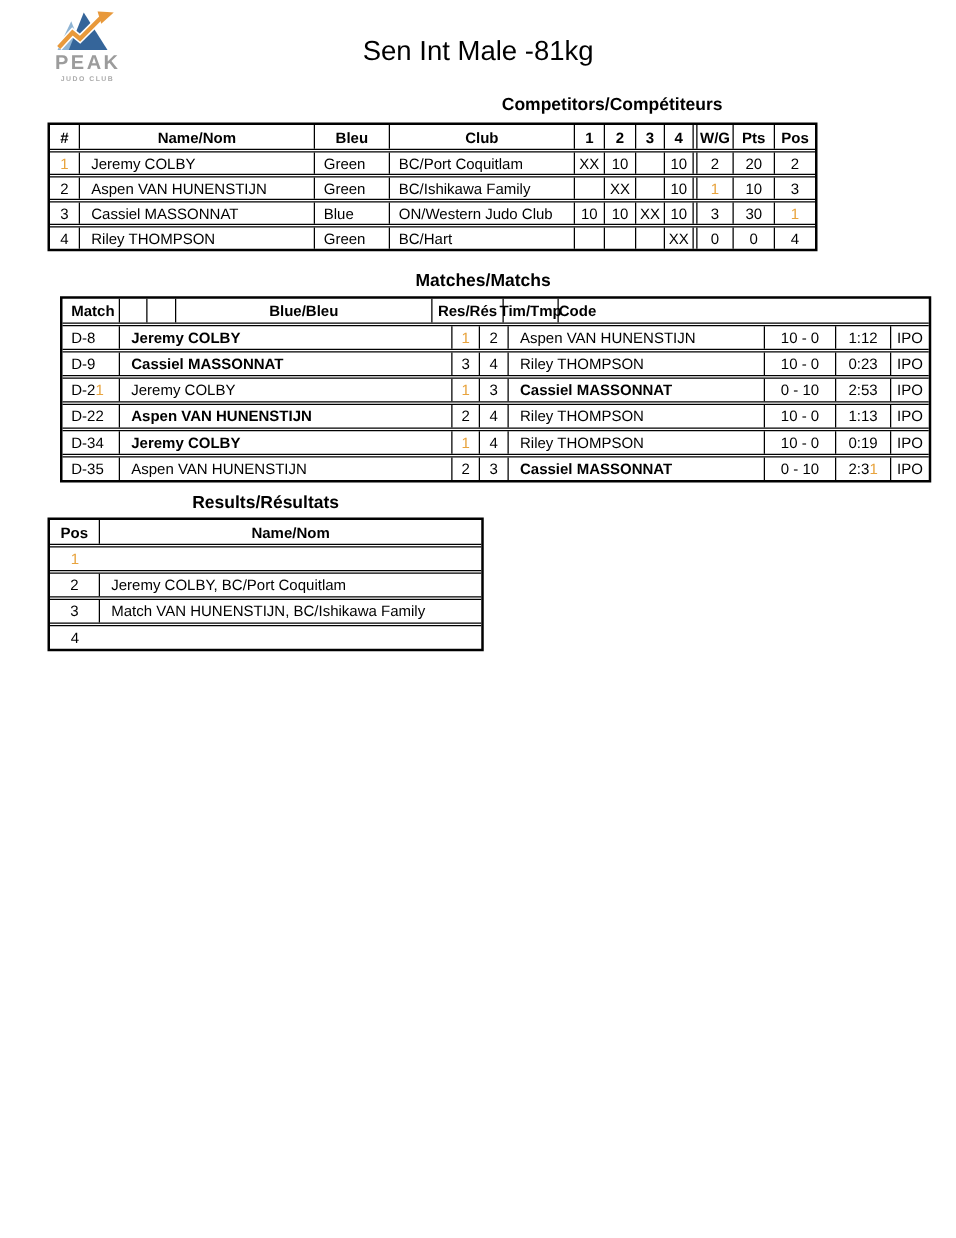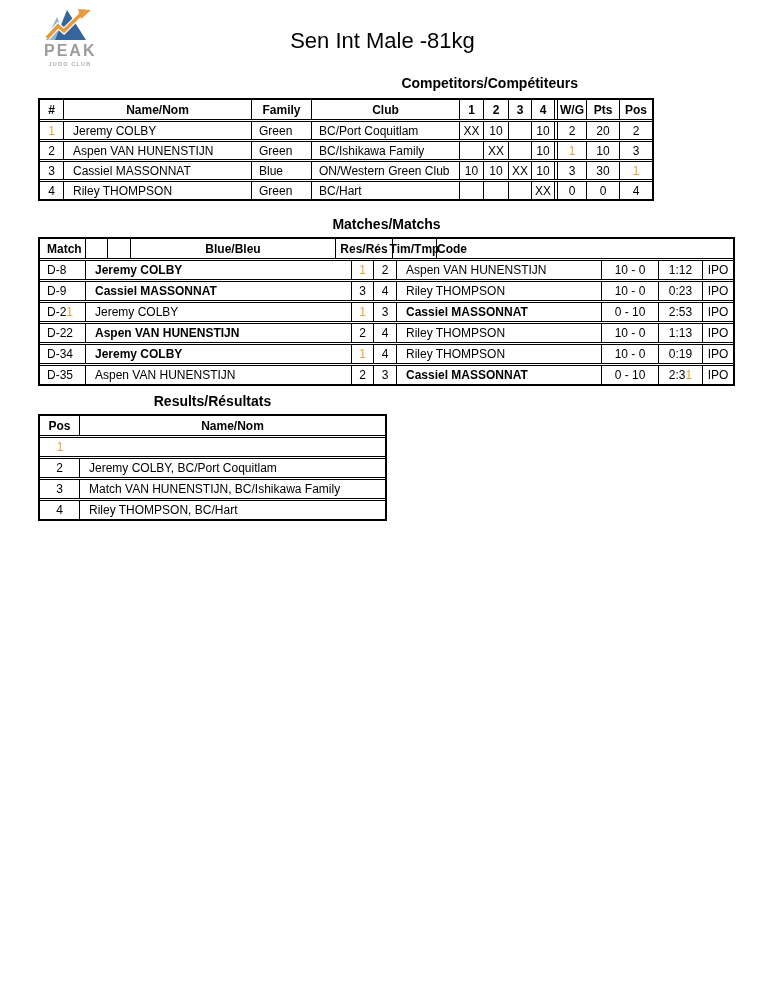--- a/index.html
+++ b/index.html
@@ -15,21 +15,21 @@
   .logo-sub { font-size:5.5px; font-weight:bold; color:#acacac; letter-spacing:1.2px; margin-top:2px; white-space:nowrap; }
   
   .title { position:absolute; left:0; top:28px; width:765px; text-align:center; font-size:22px; font-weight:normal; }
   .heading { position:absolute; font-size:14px; font-weight:bold; text-align:center; }
   #comp-heading   { left:38px; top:75px;  width:540px;text-align:right; }
   #match-heading  { left:38px; top:216px; width:697px; }
   #result-heading { left:38px; top:393px; width:349px; }
   
   .table { position:absolute; border:2px solid #000; background:#fff; }
   #comp-table   { left:38px; top:98px; }
-  #match-table  { left:38px; top:237px; }
+  #match-table  { left:48px; top:237px; }
   #result-table { left:38px; top:414px; }
   .row { display:flex; align-items:stretch; border-top:1px solid #000; border-bottom:1px solid #000; margin-bottom:1px; }
   .row:first-child { border-top:none; }
   .row:last-child  { border-bottom:none; margin-bottom:0; }
   .cell {
     border-right:1px solid #000; display:flex; align-items:center; justify-content:center;
     height:17px; font-size:12px; white-space:nowrap; padding:0 2px;
   }
   .cell:last-child { border-right:none; }
   .hrow .cell { height:19px; font-weight:bold; }
@@ -65,21 +65,21 @@
   </div>
 
   <div class="title">Sen Int Male -81kg</div>
 
   <div class="heading" id="comp-heading">Competitors/Compétiteurs</div>
 
   <div class="table" id="comp-table">
     <div class="row hrow">
       <div class="cell c0">#</div>
       <div class="cell c1">Name/Nom</div>
-      <div class="cell c2">Family</div>
+      <div class="cell c2">Bleu</div>
       <div class="cell c3">Club</div>
       <div class="cell c4">1</div>
       <div class="cell c5">2</div>
       <div class="cell c6">3</div>
       <div class="cell c7">4</div>
       <div class="cell c8">W/G</div>
       <div class="cell c9">Pts</div>
       <div class="cell c10">Pos</div>
     </div>
 
@@ -112,21 +112,21 @@
           <span style="color: rgb(232, 163, 61);">1</span>
         </div>
       <div class="cell c9">10</div>
       <div class="cell c10">3</div>
     </div>
 
     <div class="row">
       <div class="cell c0">3</div>
       <div class="cell c1 left">Cassiel MASSONNAT</div>
       <div class="cell c2 left2">Blue</div>
-      <div class="cell c3 left2">ON/Western Green Club</div>
+      <div class="cell c3 left2">ON/Western Judo Club</div>
       <div class="cell c4">10</div>
       <div class="cell c5">10</div>
       <div class="cell c6">XX</div>
       <div class="cell c7">10</div>
       <div class="cell c8">3</div>
       <div class="cell c9">30</div>
       <div class="cell c10">
           <span style="color: rgb(232, 163, 61);">1</span>
         </div>
     </div>
@@ -247,17 +247,16 @@
     <div class="row rrow">
       <div class="cell p0">2</div>
       <div class="cell p1 left">Jeremy COLBY, BC/Port Coquitlam</div>
     </div>
     <div class="row rrow">
       <div class="cell p0">3</div>
       <div class="cell p1 left">Match VAN HUNENSTIJN, BC/Ishikawa Family</div>
     </div>
     <div class="row rrow">
       <div class="cell p0">4</div>
-      <div class="cell p1 left">Riley THOMPSON, BC/Hart</div>
     </div>
   </div>
 
 </div>
 
 </body></html>

